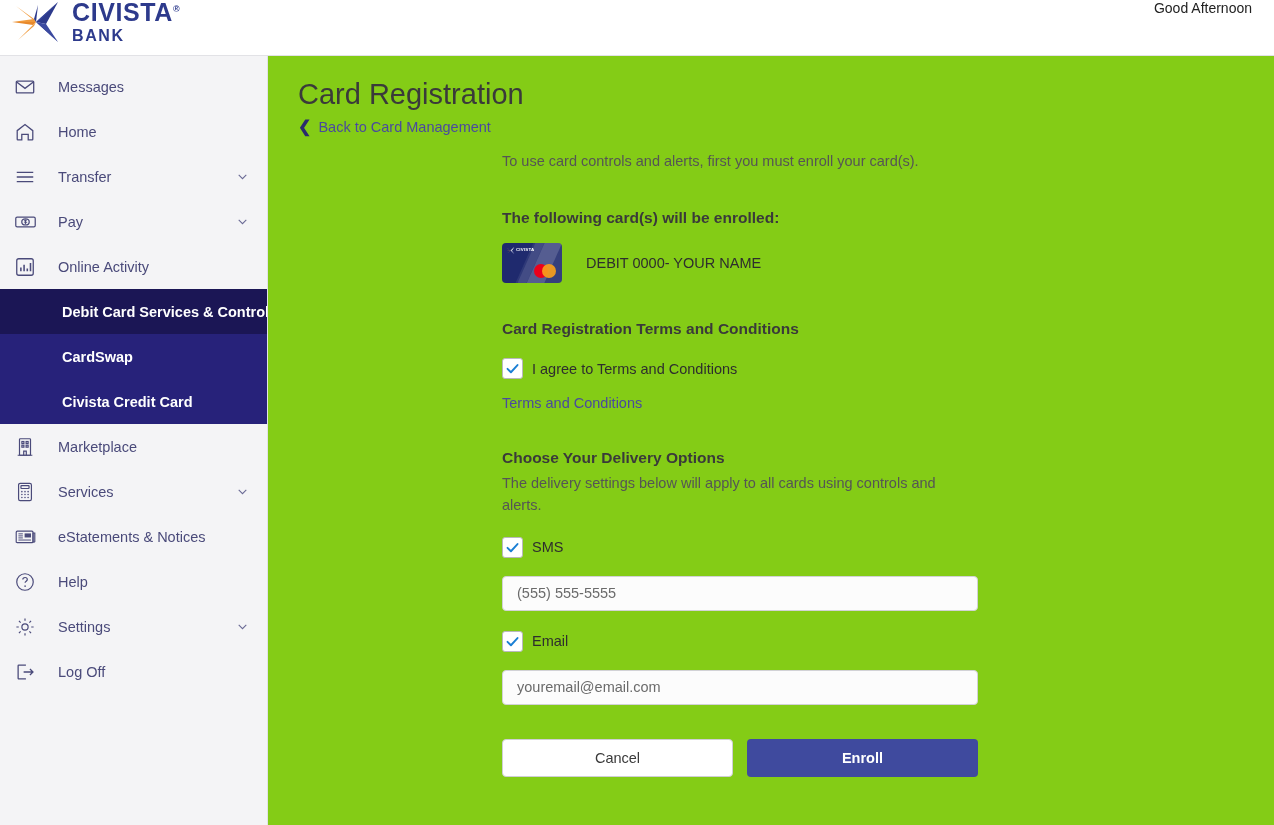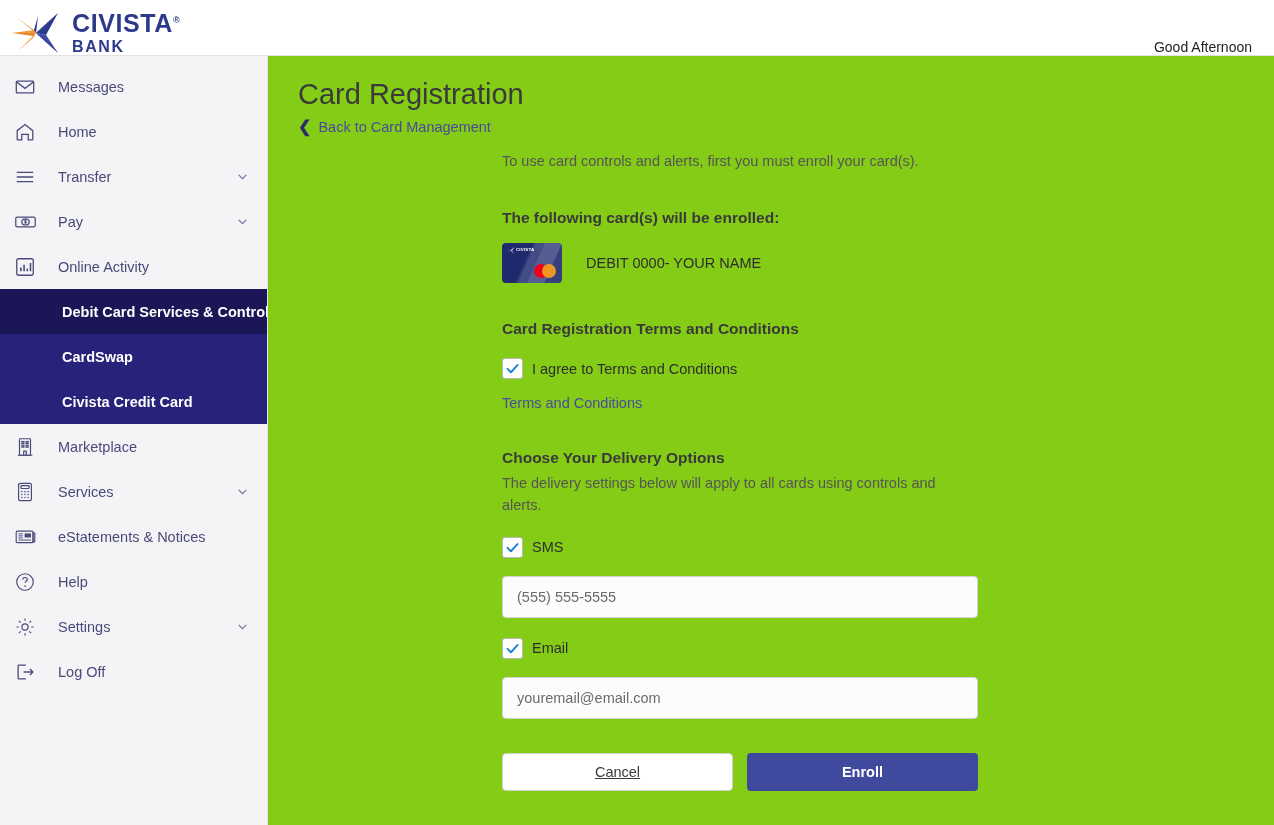--- a/index.html
+++ b/index.html
@@ -21,21 +21,21 @@
     display: flex;
     flex-direction: column;
   }
 
   
   .topbar {
     height: 56px;
     min-height: 56px;
     background: #ffffff;
     display: flex;
-    align-items: flex-end;
+    align-items: flex-start;
     justify-content: space-between;
     padding: 0 22px 0 10px;
     border-bottom: 1px solid #e2e2e6;
   }
   .brand {
     display: flex;
     align-items: center;
     gap: 10px;
   }
   .brand-mark { width: 52px; height: 40px; display: block; }
@@ -233,21 +233,21 @@
   .sub-note {
     font-size: 14.5px;
     color: #555;
     line-height: 1.5;
     margin-top: 6px;
     width: 455px;
   }
   .txt-input {
     display: block;
     width: 476px;
-    height: 42px;
+    height: 35px;
     margin-top: 18px;
     border: 1px solid #d2d2d6;
     border-radius: 4px;
     background: #fcfcfc;
     padding: 0 14px;
     font-family: "Liberation Sans", sans-serif;
     font-size: 14.5px;
     color: #3a3a3a;
   }
   .txt-input::placeholder { color: #6b6b6b; opacity: 1; }
@@ -265,21 +265,20 @@
     cursor: pointer;
     display: flex;
     align-items: center;
     justify-content: center;
   }
   .btn-cancel {
     width: 231px;
     border: 1px solid #cfcfd4;
     background: #ffffff;
     color: #3a3a3a;
-    text-decoration: underline;
   }
   .btn-enroll {
     width: 231px;
     border: none;
     background: #3f4a9e;
     color: #ffffff;
     font-weight: 700;
   }
 </style>
 </head>

